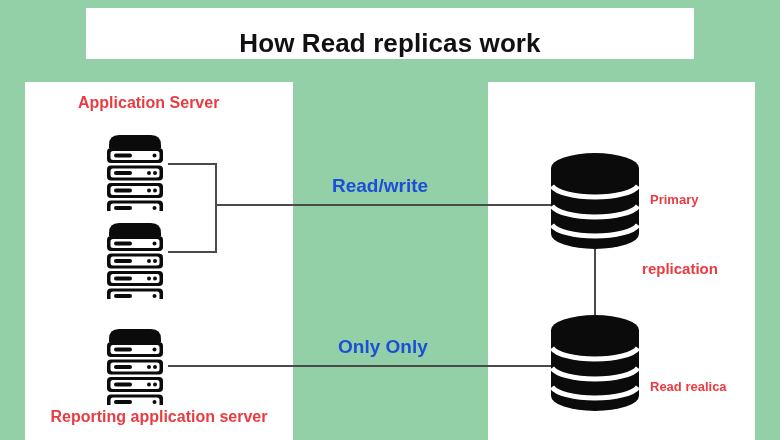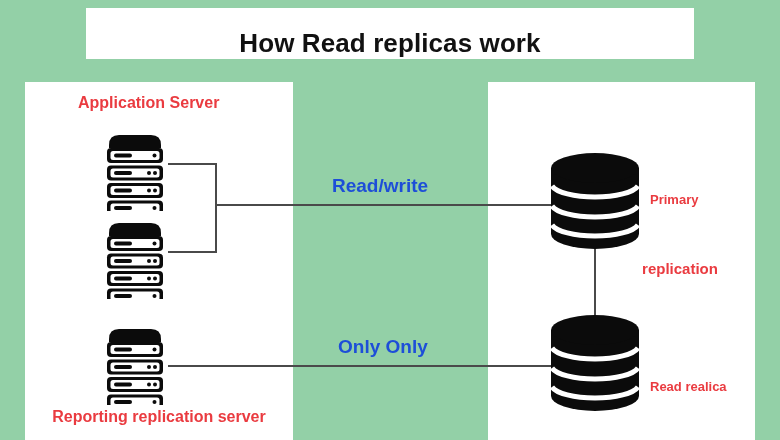--- a/index.html
+++ b/index.html
@@ -270,15 +270,15 @@
 
   <div class="band-label" id="label-readwrite">Read/write</div>
   <div class="band-label" id="label-readonly">Only Only</div>
 
   <div class="side-label" id="label-primary">Primary</div>
   <div class="side-label" id="label-readreplica">Read realica</div>
   <div id="label-async">
     <div>replication</div>
   </div>
 
-  <div id="label-reporting">Reporting replication server</div>
+  <div id="label-reporting">Reporting application server</div>
 
 </div>
 
 </body></html>

